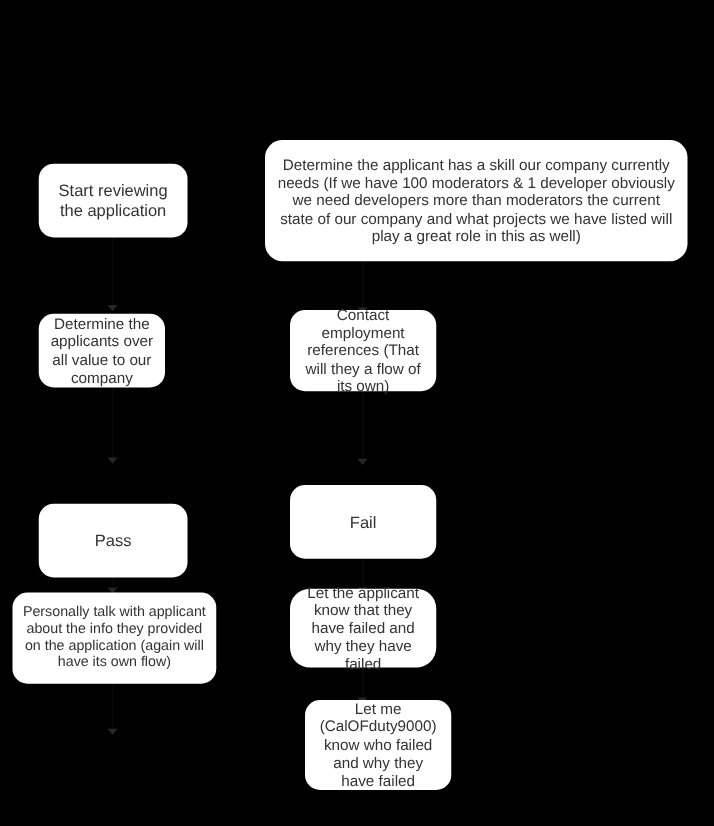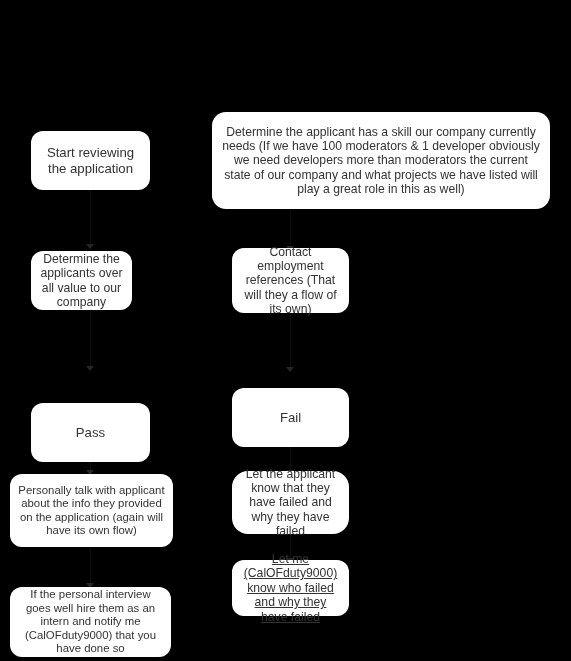--- a/index.html
+++ b/index.html
@@ -129,21 +129,18 @@
   </div>
 
   <div class="node fs11" style="left:10px; top:474px; width:163px; height:73px;">
     <span>Personally talk with applicant about the info they provided on the application (again will have its own flow)</span>
   </div>
 
   <div class="node fs12" style="left:232px; top:471px; width:117px; height:63px;border-radius:16px;">
     <span>Let the applicant know that they have failed and why they have failed</span>
   </div>
 
-  <div class="node fs11" style="left:10px; top:587px; width:161px; height:70px;">
-    <span>If the personal interview goes well hire them as an intern and notify me (CalOFduty9000) that you have done so</span>
-  </div>
 
-  <div class="node fs12" style="left:232px; top:560px; width:117px; height:56px;text-decoration:underline;">
+  <div class="node fs12" style="left:244px; top:560px; width:117px; height:72px;">
     <span>Let me (CalOFduty9000) know who failed and why they have failed</span>
   </div>
 
 </div>
 
 </body></html>

